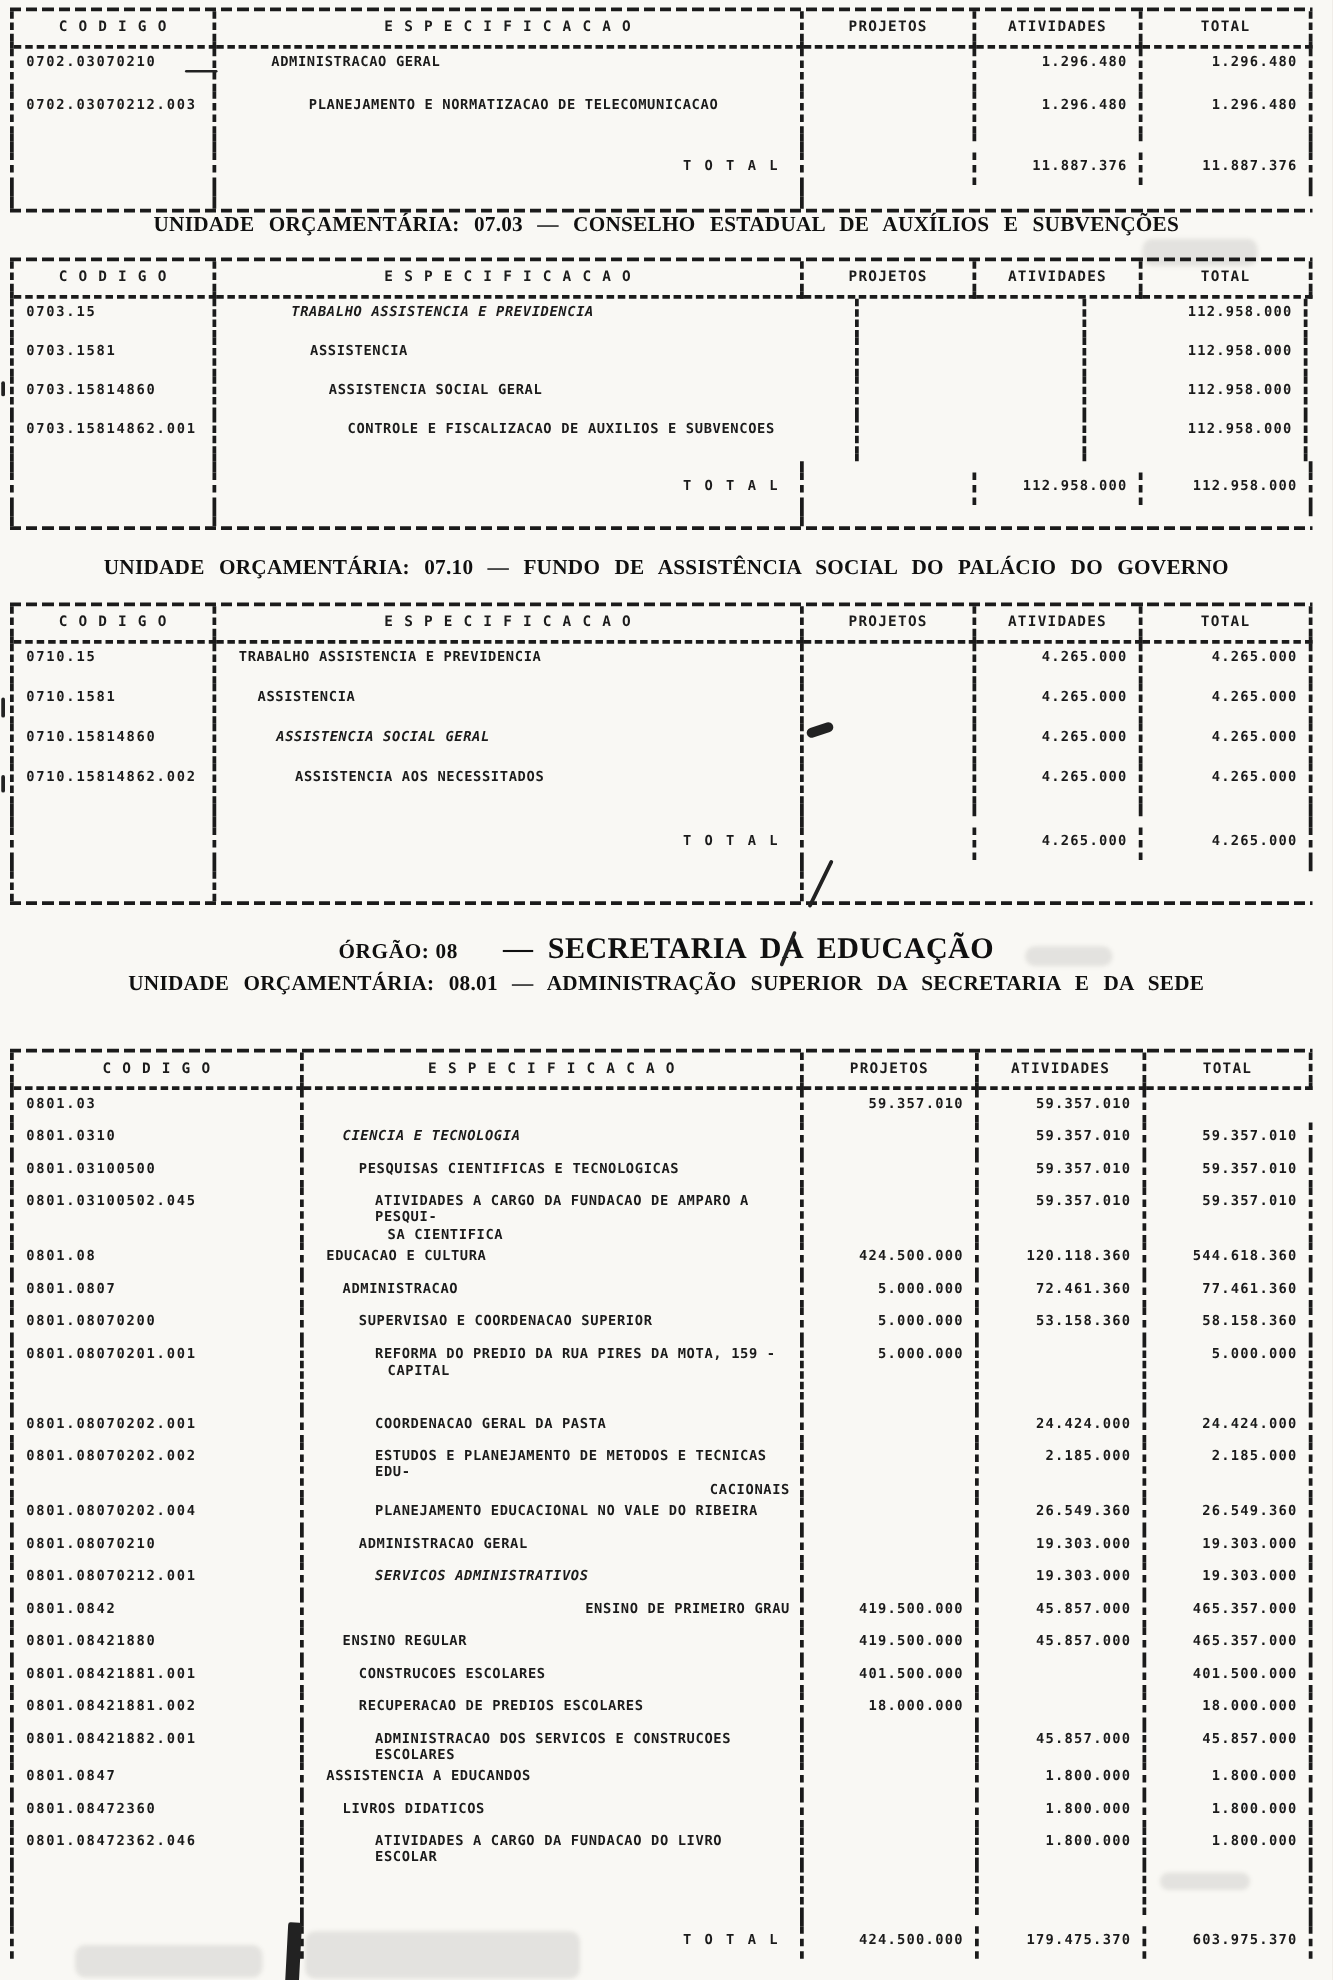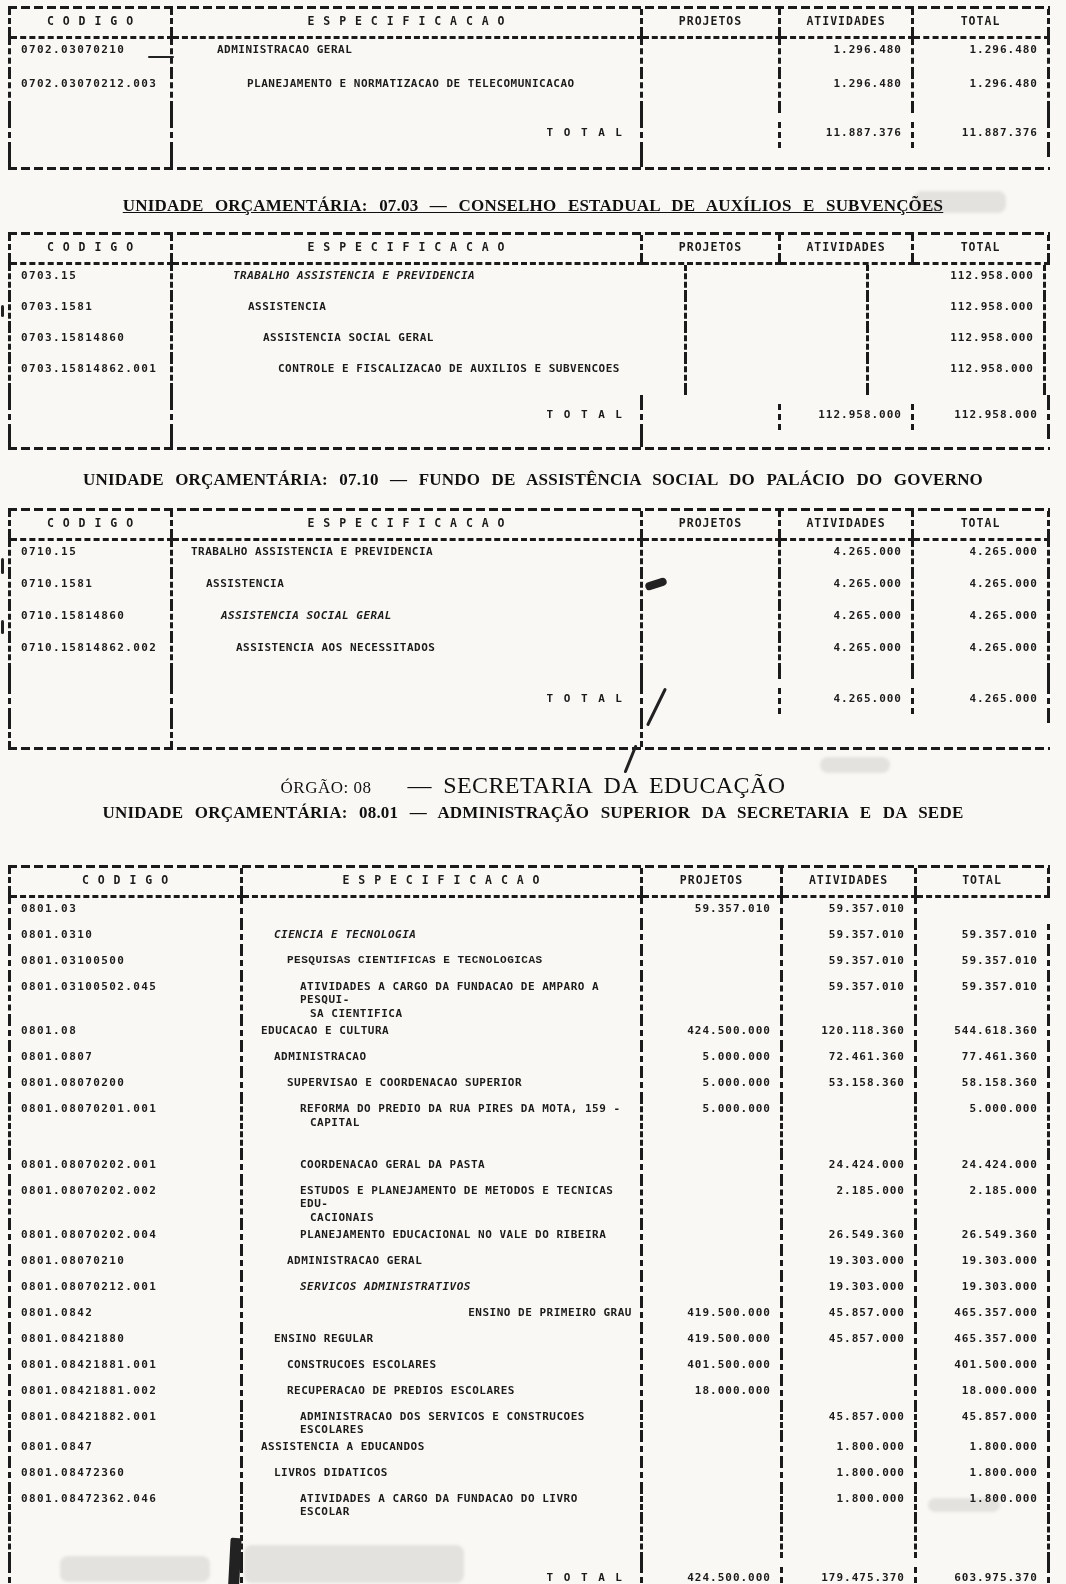--- a/index.html
+++ b/index.html
@@ -40,21 +40,21 @@
   .tlabel{ text-align:right; padding-right:16px; letter-spacing:2px; }
   .tailrow .c{ padding:0; }
   .tailrow .rest{ grid-column:3/6; border-right:0; }
   .tailrow .rest,.gapline{ border-right:0; }
   
   .heading{
     font-family:"Liberation Serif", serif; font-weight:bold; font-size:17px;
     text-align:center; color:#101010; letter-spacing:.2px; word-spacing:7px;
   }
   .orgao{ display:flex; justify-content:center; align-items:baseline; gap:36px;
-          font-family:"Liberation Serif", serif; font-weight:normal; color:#101010;}
+          font-family:"Liberation Serif", serif; font-weight:bold; color:#101010;}
   .orgao .small{ font-size:17px; letter-spacing:.5px; }
   .orgao .big{ font-size:24px; letter-spacing:.4px; word-spacing:5px; }
   
   .art{ position:absolute; }
   .smudge{ background:rgba(40,40,40,.10); filter:blur(1.5px); border-radius:8px; }
   .stroke{ background:#222; border-radius:2px; }
 </style>
 </head>
 <body>
 
@@ -127,21 +127,21 @@
         <div class="c "></div>
         <div class="c spanline"></div>
       </div>
       <div class="row tailrow" style="height: 10px;">
         <div class="c "></div>
         <div class="c "></div>
         <div class="c rest"></div>
       </div>
       <div class="hl"></div>
     </div>
-    <div class="heading" style="margin-top: 26px; text-decoration: underline;">UNIDADE ORÇAMENTÁRIA: 07.03 — CONSELHO ESTADUAL DE AUXÍLIOS E SUBVENÇÕES</div>
+    <div class="heading" style="">UNIDADE ORÇAMENTÁRIA: 07.03 — CONSELHO ESTADUAL DE AUXÍLIOS E SUBVENÇÕES</div>
     <div class="tbl g1 t13" style="margin-top: 16px;">
       <div class="hl"></div>
       <div class="row hdrrow">
         <div class="c hc">C O D I G O</div>
         <div class="c hc">E S P E C I F I C A C A O</div>
         <div class="c hc">PROJETOS</div>
         <div class="c hc">ATIVIDADES</div>
         <div class="c hc">TOTAL</div>
       </div>
       <div class="row seprow">
@@ -315,21 +315,21 @@
       </div>
       <div class="row body">
         <div class="c code">0801.0310</div>
         <div class="c spec" style="padding-left: 31px;"><span class="it">CIENCIA E TECNOLOGIA</span></div>
         <div class="c num"></div>
         <div class="c num">59.357.010</div>
         <div class="c num">59.357.010</div>
       </div>
       <div class="row body">
         <div class="c code">0801.03100500</div>
-        <div class="c spec" style="padding-left: 44px; font-family: Liberation Mono, monospace;"><span>PESQUISAS CIENTIFICAS E TECNOLOGICAS</span></div>
+        <div class="c spec" style="padding-left: 44px;"><span>PESQUISAS CIENTIFICAS E TECNOLOGICAS</span></div>
         <div class="c num"></div>
         <div class="c num">59.357.010</div>
         <div class="c num">59.357.010</div>
       </div>
       <div class="row body two">
         <div class="c code">0801.03100502.045</div>
         <div class="c spec" style="padding-left: 57px;"><span>ATIVIDADES A CARGO DA FUNDACAO DE AMPARO A PESQUI-</span><div class="l2" style="padding-left: 10px;">SA CIENTIFICA</div></div>
         <div class="c num"></div>
         <div class="c num">59.357.010</div>
         <div class="c num">59.357.010</div>
@@ -364,21 +364,21 @@
       </div>
       <div class="row body">
         <div class="c code">0801.08070202.001</div>
         <div class="c spec" style="padding-left: 57px;"><span>COORDENACAO GERAL DA PASTA</span></div>
         <div class="c num"></div>
         <div class="c num">24.424.000</div>
         <div class="c num">24.424.000</div>
       </div>
       <div class="row body two">
         <div class="c code">0801.08070202.002</div>
-        <div class="c spec" style="padding-left: 57px;"><span>ESTUDOS E PLANEJAMENTO DE METODOS E TECNICAS EDU-</span><div class="l2" style="padding-left: 10px;">CACIONAIS</div></div>
+        <div class="c spec" style="padding-left: 57px;"><span>ESTUDOS E PLANEJAMENTO DE METODOS E TECNICAS EDU-</span><div class="l2" style="padding-left: 10px; text-align: right;">CACIONAIS</div></div>
         <div class="c num"></div>
         <div class="c num">2.185.000</div>
         <div class="c num">2.185.000</div>
       </div>
       <div class="row body">
         <div class="c code">0801.08070202.004</div>
         <div class="c spec" style="padding-left: 57px;"><span>PLANEJAMENTO EDUCACIONAL NO VALE DO RIBEIRA</span></div>
         <div class="c num"></div>
         <div class="c num">26.549.360</div>
         <div class="c num">26.549.360</div>

